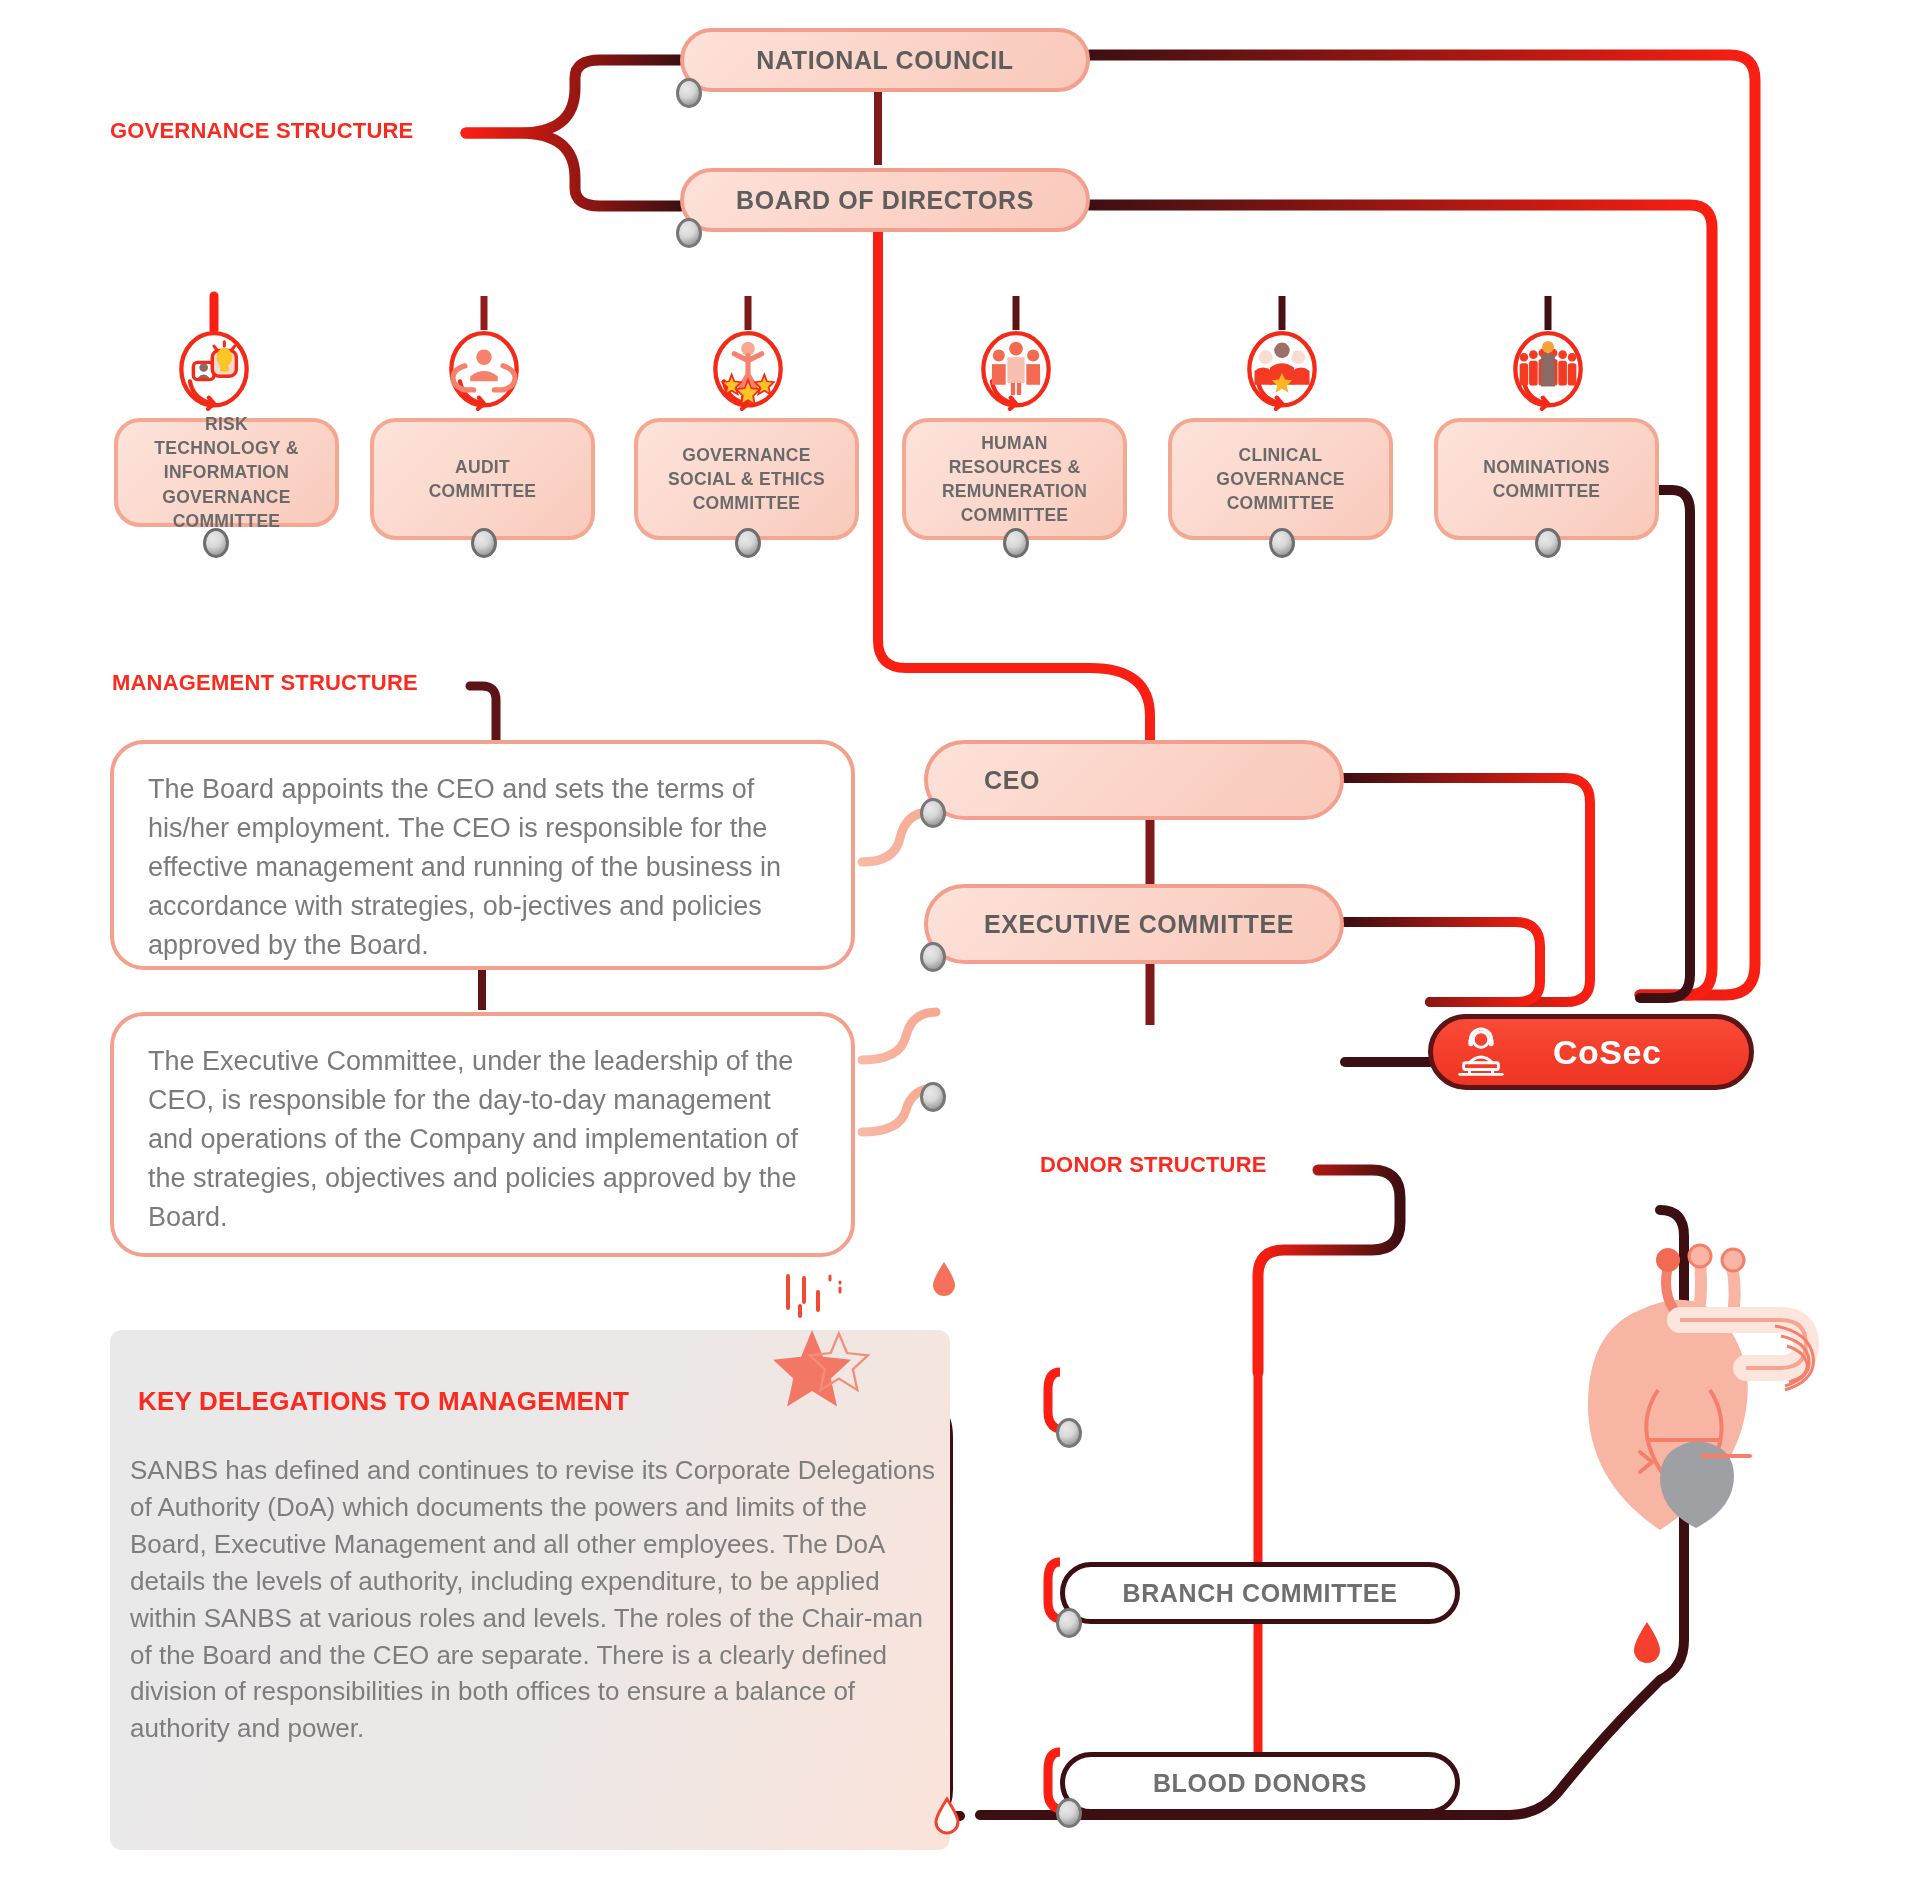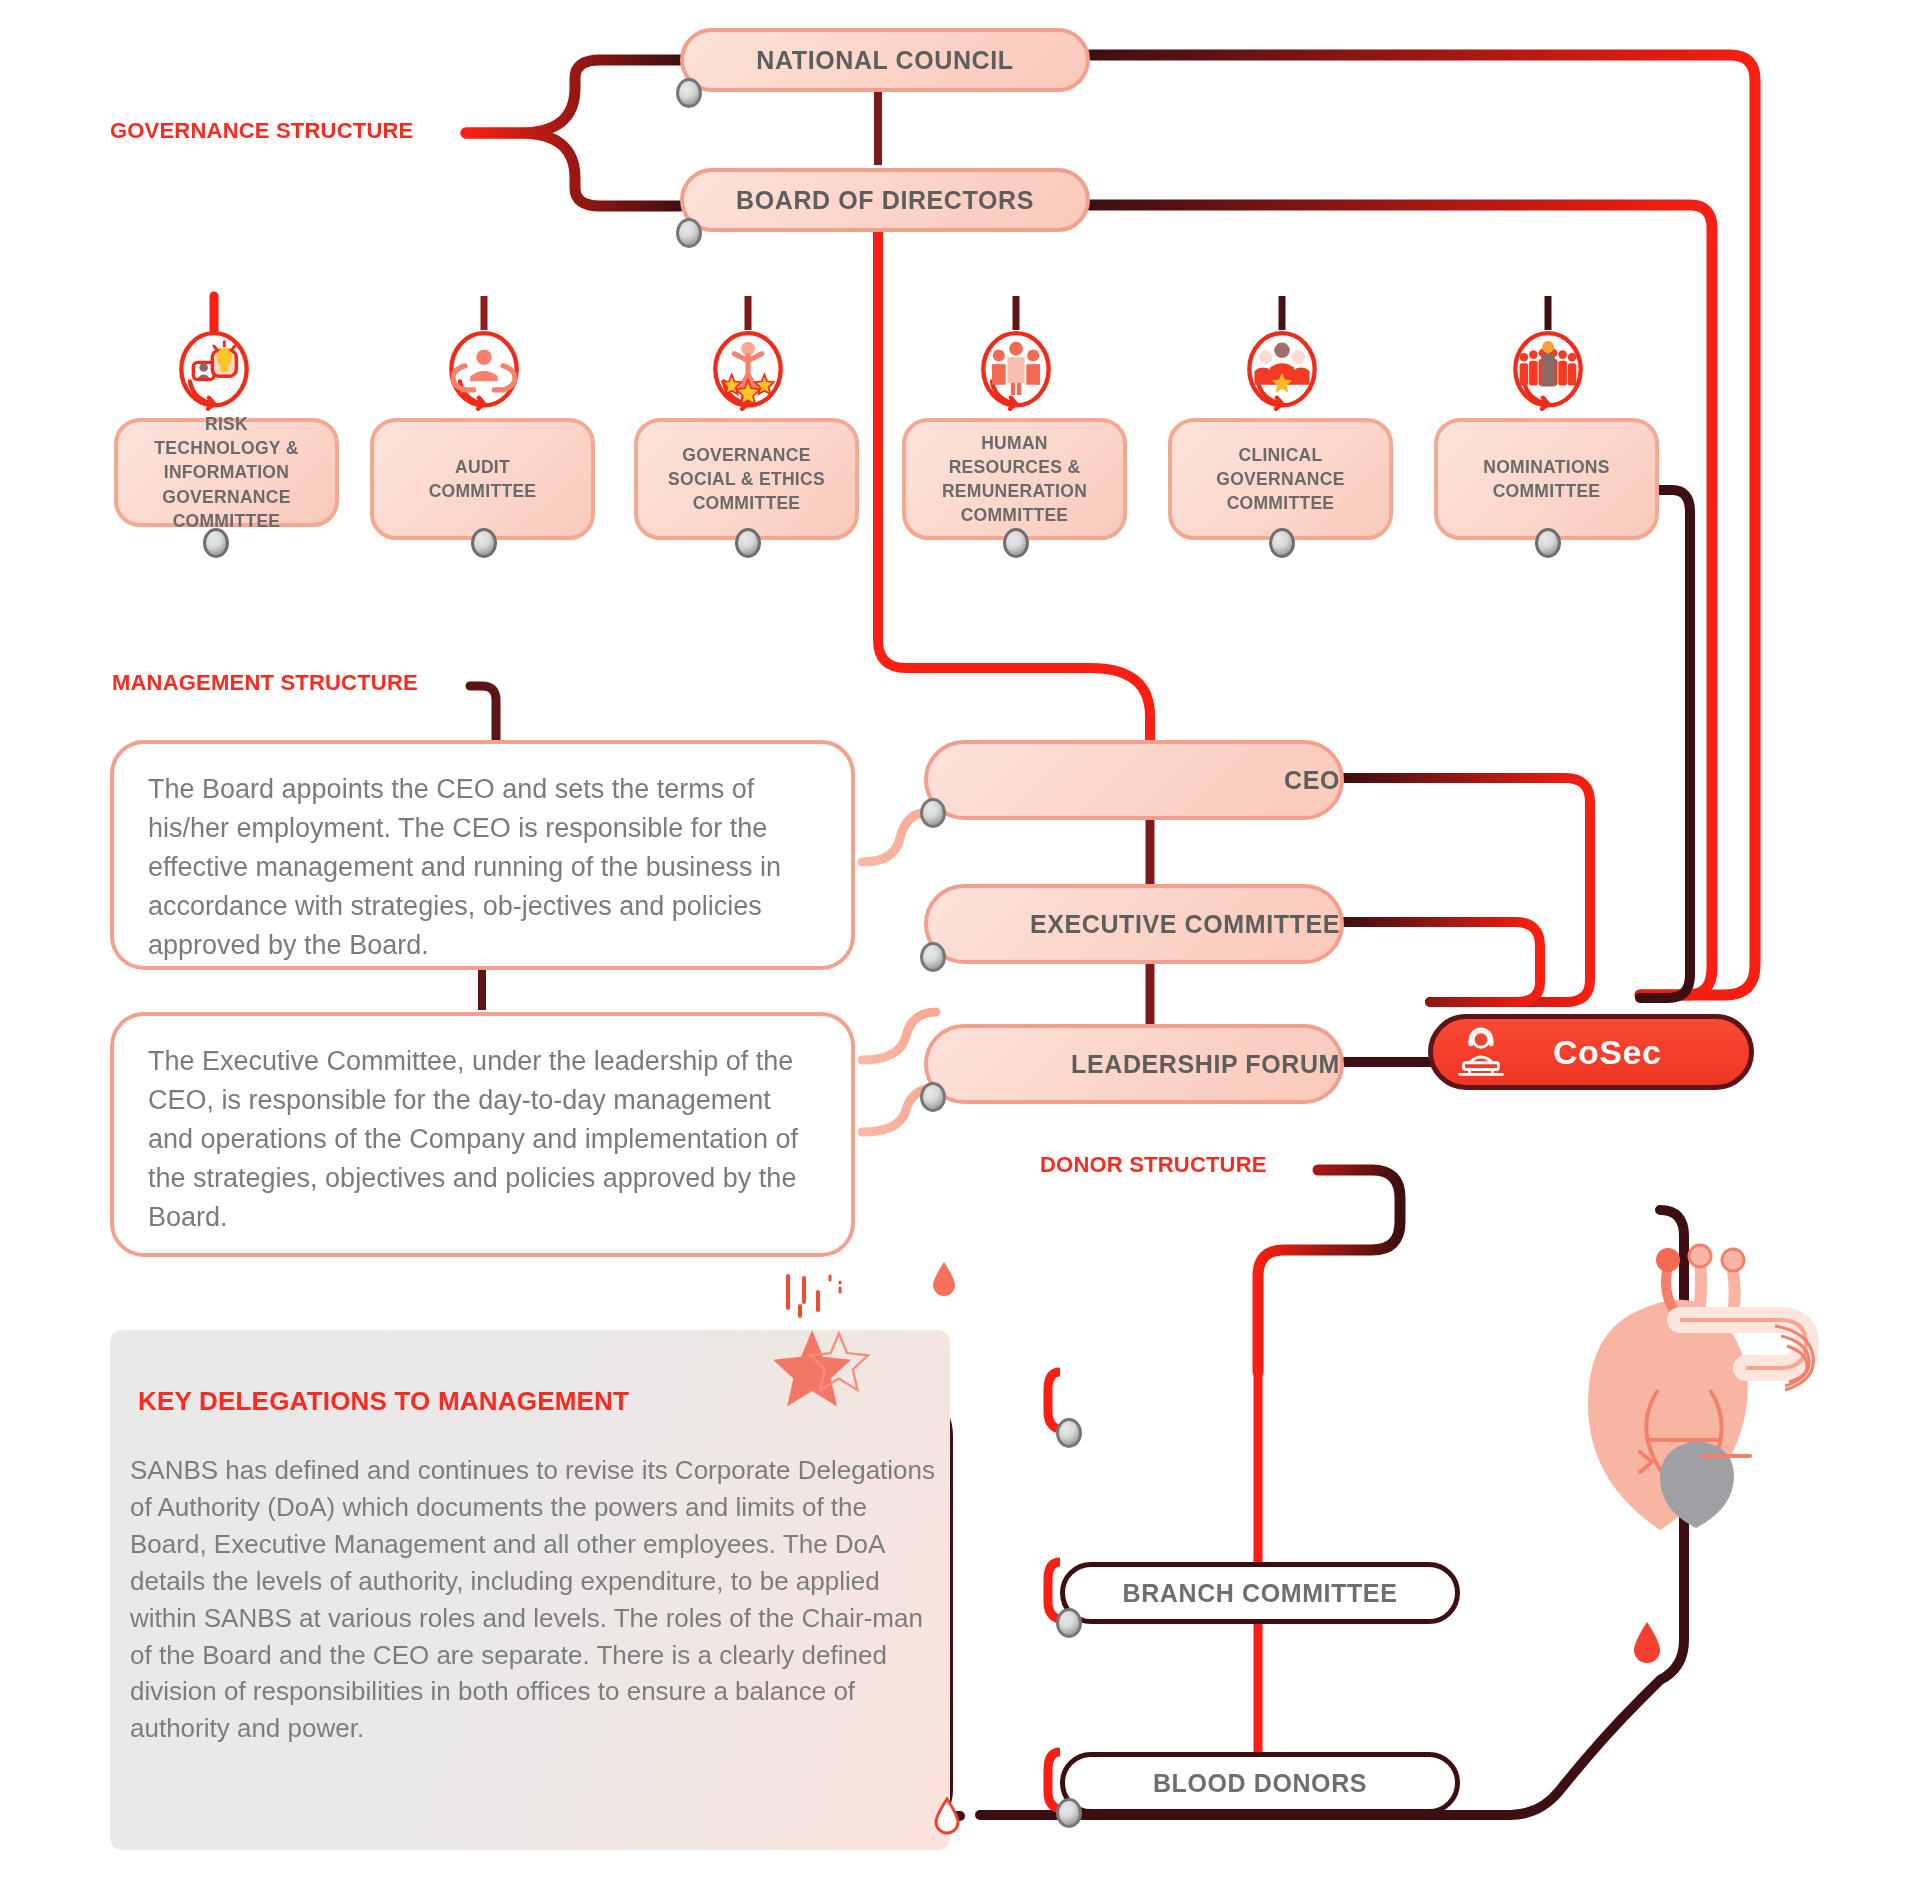--- a/index.html
+++ b/index.html
@@ -29,21 +29,20 @@
     border-radius: 999px;
     display: flex;
     align-items: center;
     background: linear-gradient(135deg,#fde2da 0%,#fbd3c7 55%,#f9c9bb 100%);
     border: 4px solid #f2a08d;
     color: #5e5e5e;
     font-weight: 700;
     font-size: 25px;
     letter-spacing: 0.6px;
     padding-left: 56px;
-    justify-content: flex-end;
   }
   .pill.center { justify-content: center; padding-left: 0; }
   .pill.white {
     background: #ffffff;
     border: 5px solid #3d0f12;
     color: #6f6f6f;
     justify-content: center;
     padding-left: 0;
   }
   .pill.cosec {
@@ -346,23 +345,20 @@
   <div class="pill" style="left:924px; top:740px; width:420px; height:80px;">
     <span>CEO</span>
   </div>
   <div class="knob" style="left:920px; top:798px;"></div>
 
   <div class="pill" style="left:924px; top:884px; width:420px; height:80px;">
     <span>EXECUTIVE COMMITTEE</span>
   </div>
   <div class="knob" style="left:920px; top:942px;"></div>
 
-  <div class="pill" style="left:924px; top:1024px; width:420px; height:80px;">
-    <span>LEADERSHIP FORUM</span>
-  </div>
   <div class="knob" style="left:920px; top:1082px;"></div>
 
   <div class="pill cosec" style="left:1428px; top:1014px; width:326px; height:76px;">
     <span>CoSec</span>
   </div>
   <svg style="position:absolute; left:1452px; top:1026px; width:58px; height:58px;" viewBox="0 0 60 60">
     <circle cx="30" cy="14" r="8" fill="none" stroke="#fff" stroke-width="3"></circle>
     <path d="M19 14 a11 11 0 0 1 22 0" fill="none" stroke="#fff" stroke-width="3"></path>
     <rect x="17" y="13" width="5" height="8" rx="2" fill="#fff"></rect>
     <rect x="38" y="13" width="5" height="8" rx="2" fill="#fff"></rect>

